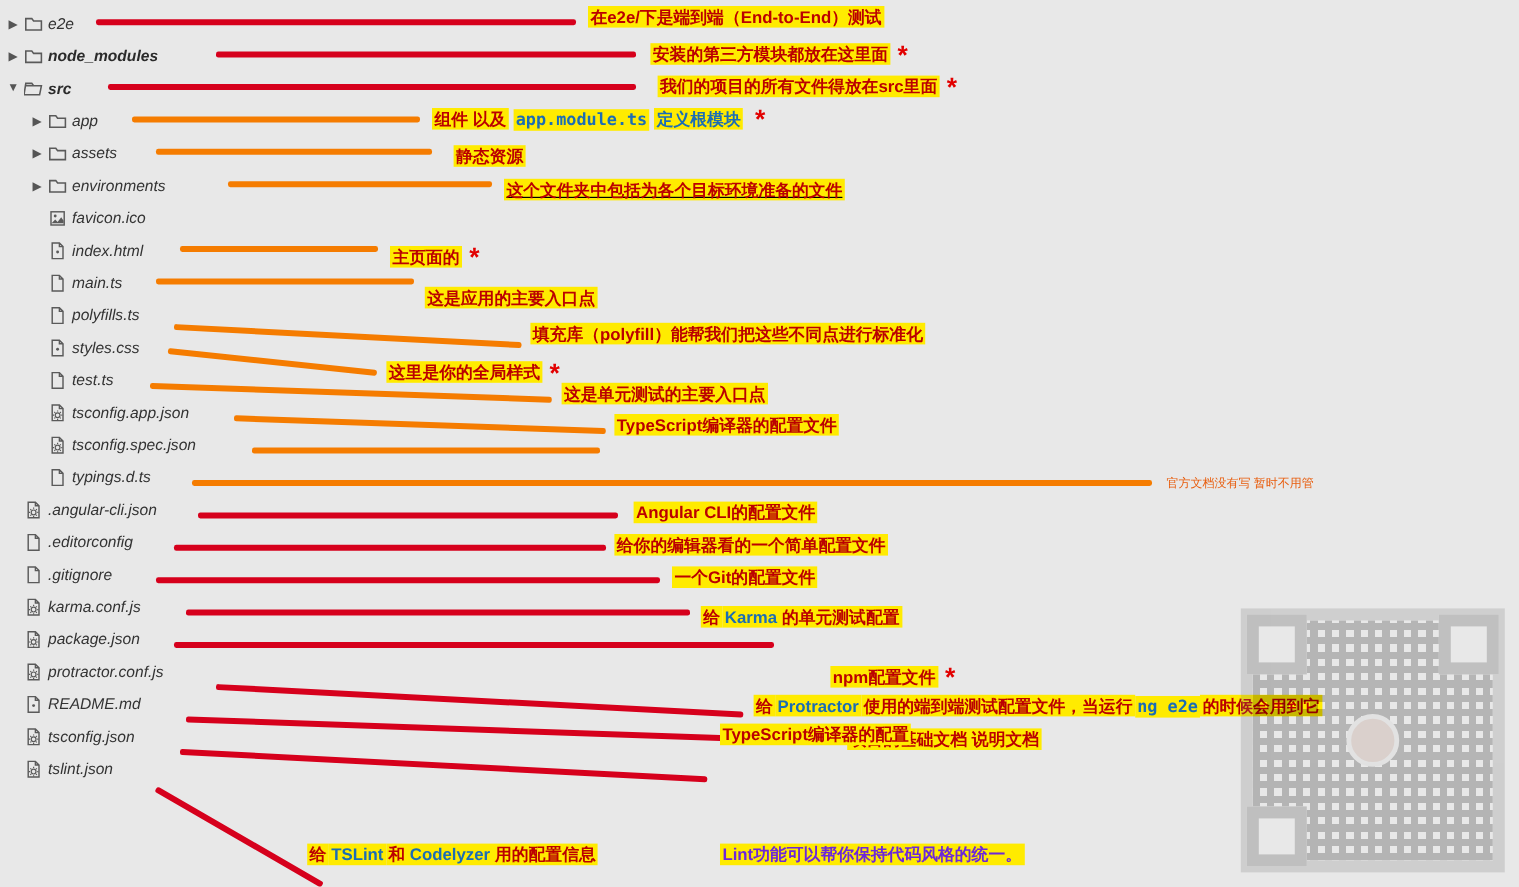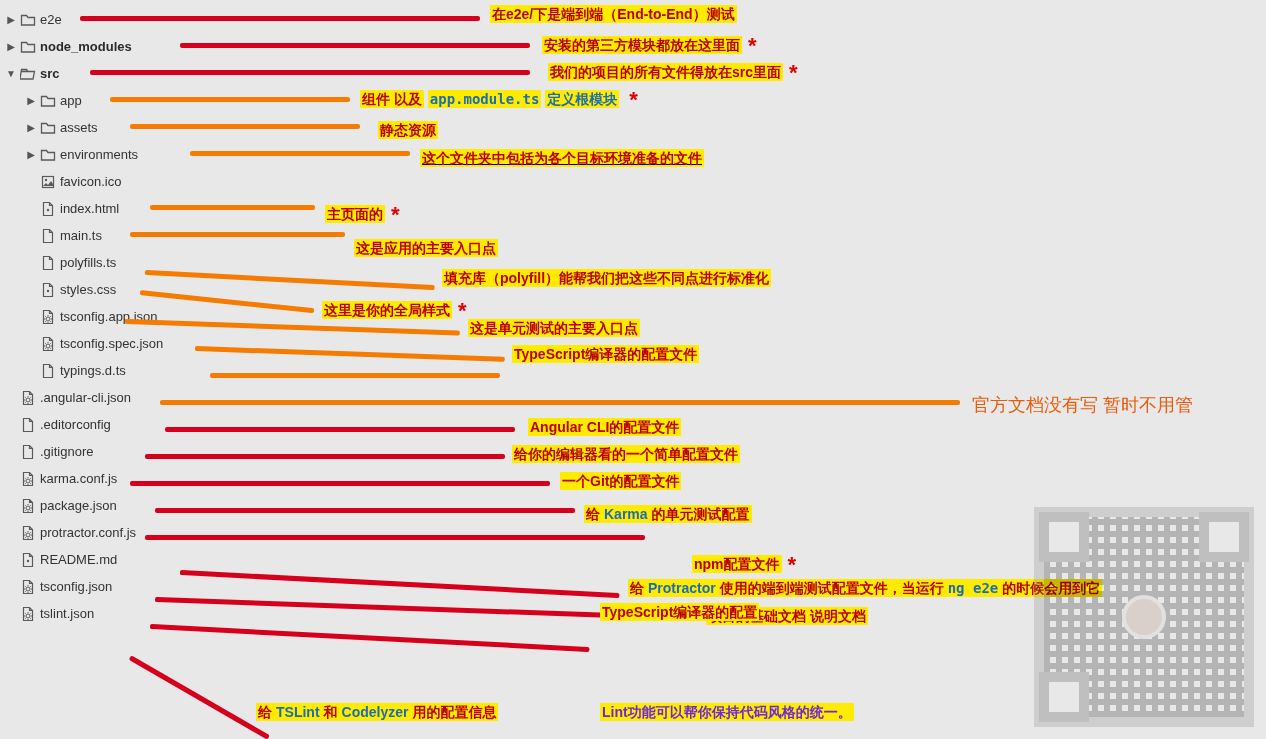--- a/index.html
+++ b/index.html
@@ -30,21 +30,21 @@
     cursor: pointer;
   }
   .icon {
     width: 20px;
     display: inline-flex;
     justify-content: center;
     align-items: center;
     color: #5a5a5a;
   }
   .icon svg { width: 16px; height: 16px; }
-  .label { color: #333; padding-left: 2px; white-space: nowrap; }
+  .label { color: #333; padding-left: 2px; white-space: nowrap; font-style: italic; }
   .bold { font-weight: bold; color: #2b2b2b; }
   .ann {
     position: absolute;
     white-space: nowrap;
     font-size: 14px;
   }
   .hl {
     background: #ffeb00;
     color: #b00;
     font-weight: bold;
@@ -72,21 +72,21 @@
     border-radius: 2px;
   }
   .diag-line {
     position: absolute;
     height: 5px;
     background: #d6001c;
     border-radius: 2px;
   }
   .orange-text {
     color: #e85c0c;
-    font-size: 18px;
+    font-size: 10px;
   }
   
   .qr {
     position: absolute;
     right: 12px;
     bottom: 12px;
     width: 220px;
     height: 220px;
     opacity: 0.22;
     background:
@@ -243,20 +243,30 @@
     <span class="indent"></span>
       <span class="arrow"></span>
     <span class="icon">
         <svg>
           <use href="#file-dot"></use>
         </svg>
       </span>
     <span class="label">styles.css</span>
   </div>
 
+  <div class="row">
+    <span class="indent"></span>
+      <span class="arrow"></span>
+    <span class="icon">
+        <svg>
+          <use href="#file"></use>
+        </svg>
+      </span>
+    <span class="label">test.ts</span>
+  </div>
 
   <div class="row">
     <span class="indent"></span>
       <span class="arrow"></span>
     <span class="icon">
         <svg>
           <use href="#file-cog"></use>
         </svg>
       </span>
     <span class="label">tsconfig.app.json</span>

